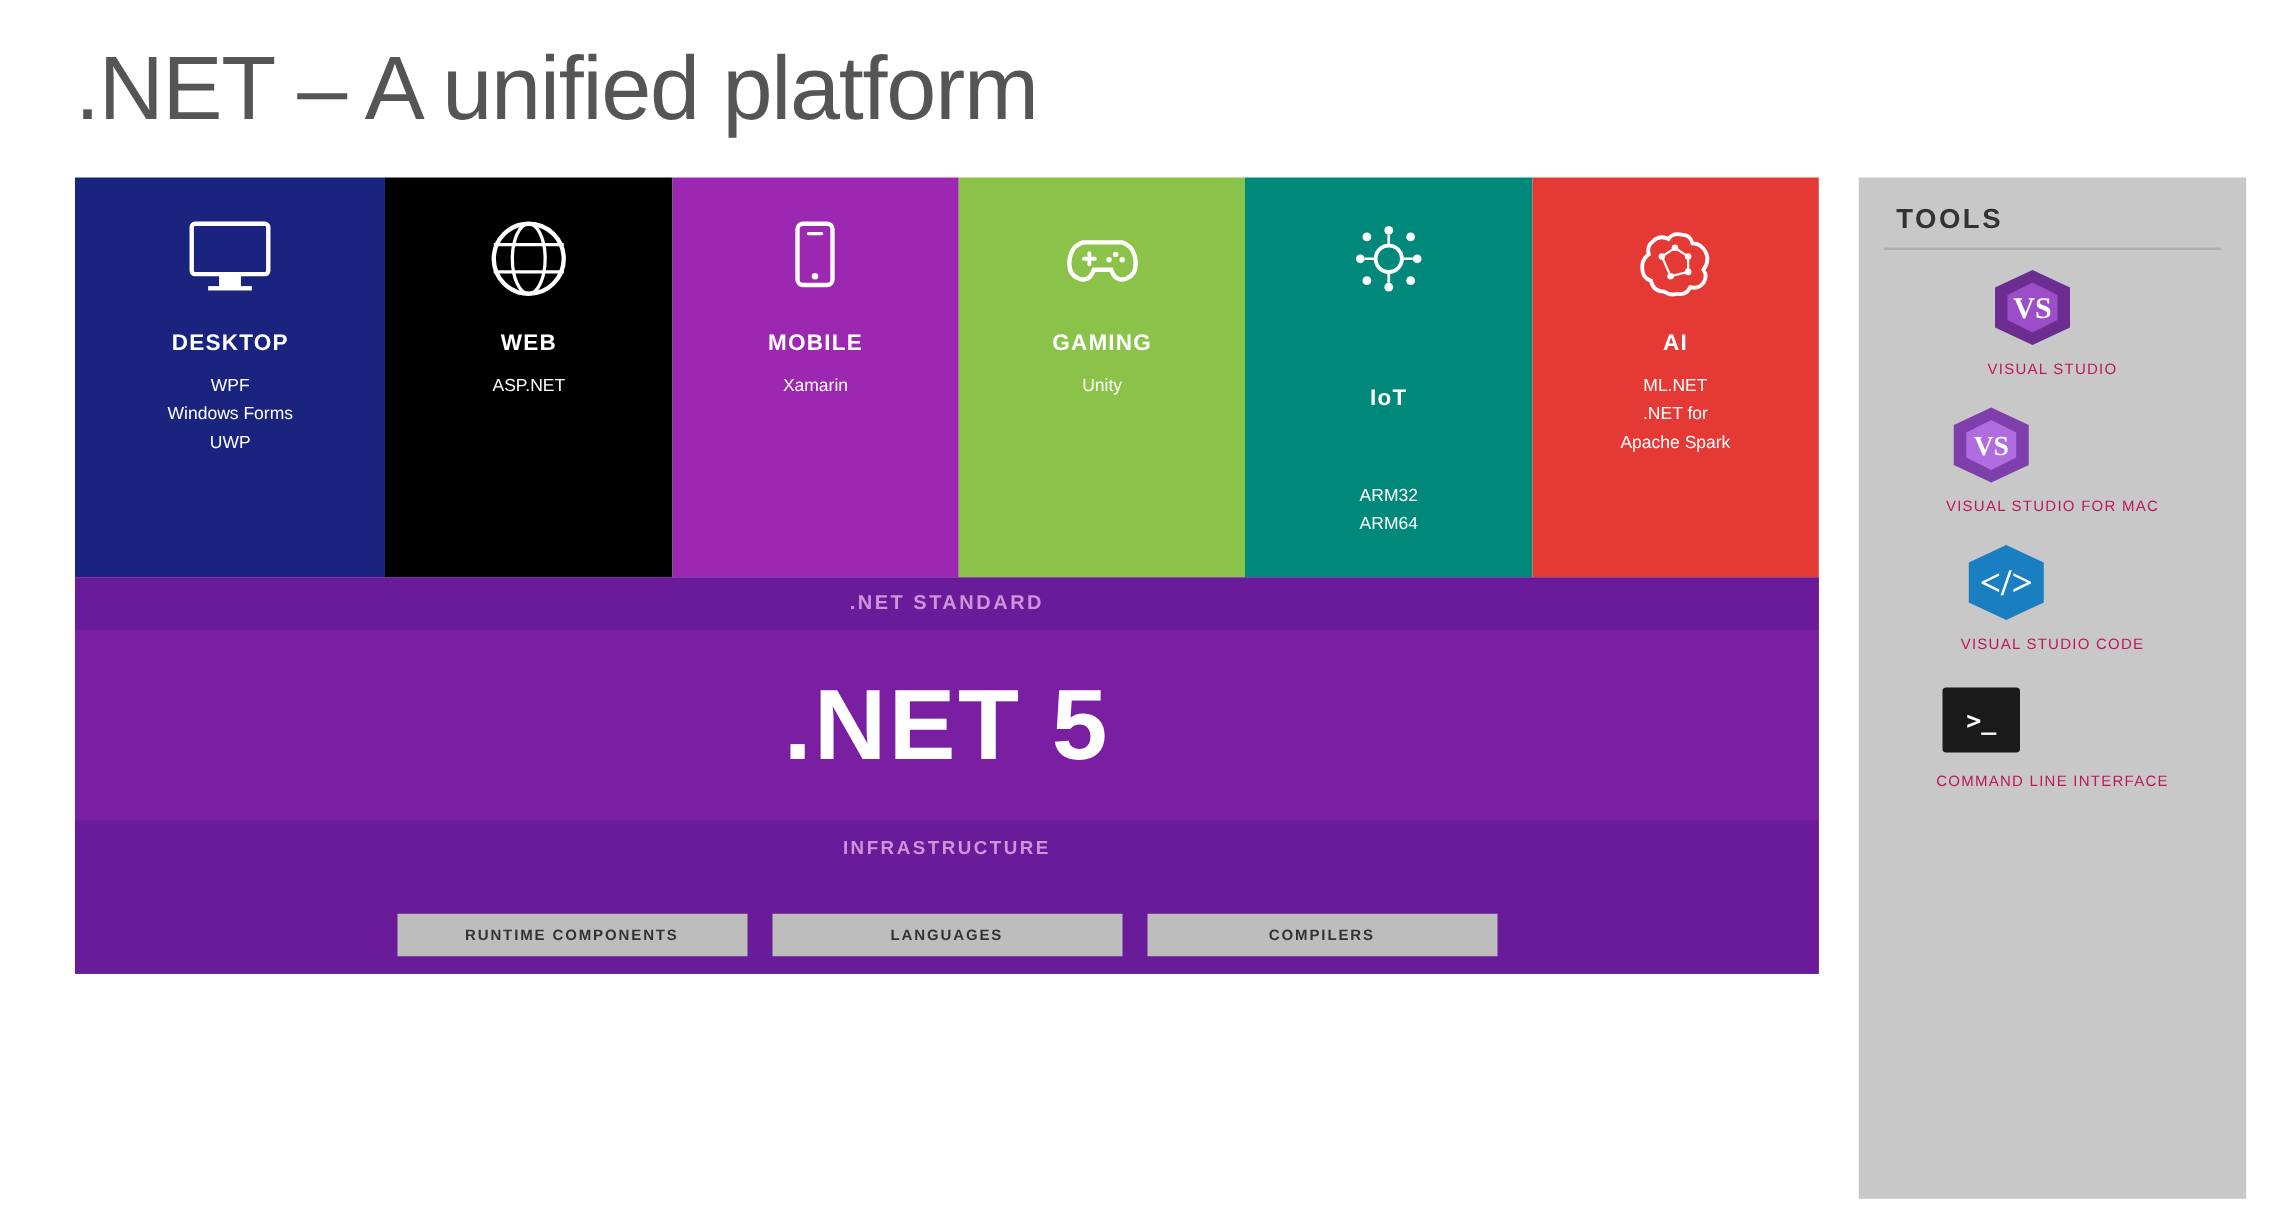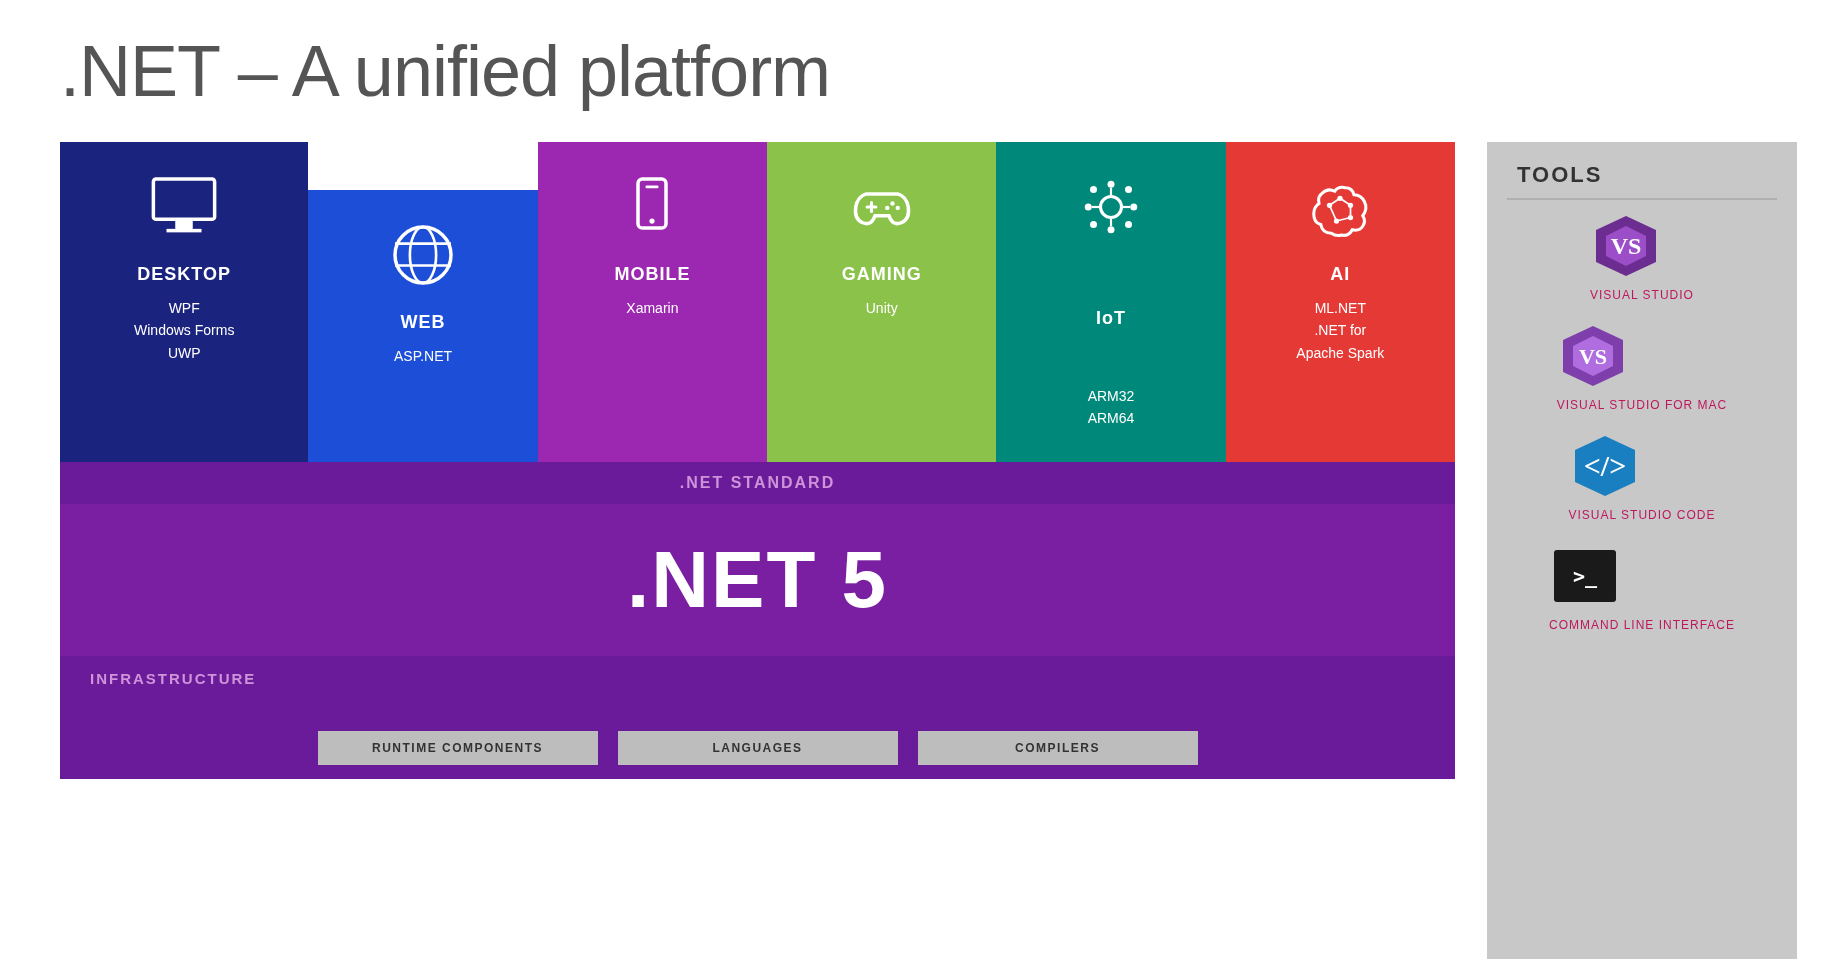--- a/index.html
+++ b/index.html
@@ -68,21 +68,21 @@
       margin-bottom: 12px;
     }
 
     .tile-subtitle {
       font-size: 14px;
       text-align: center;
       line-height: 1.6;
     }
 
     .tile-desktop { background-color: #1a237e; flex: 1.3; }
-    .tile-web { background-color: #1d4ed8; flex: 1.2; margin-top: 48px; }
+    .tile-web { background-color: #000000; flex: 1.2; }
     .tile-cloud { background-color: #00bcd4; flex: 1.2; }
     .tile-mobile { background-color: #9c27b0; flex: 1.2; }
     .tile-gaming { background-color: #8bc34a; flex: 1.2; }
     .tile-iot { background-color: #00897b; flex: 1.2; gap: 44px; }
     .tile-ai { background-color: #e53935; flex: 1.2; }
 
     
     .bottom-section {
       display: flex;
       flex-direction: column;
@@ -112,21 +112,21 @@
       font-weight: 700;
       letter-spacing: 2px;
     }
 
     .infrastructure-section {
       background-color: #6a1b9a;
       padding: 14px 30px;
     }
 
     .infrastructure-title {
-      text-align: left;
+      text-align: center;
       color: #ce93d8;
       font-size: 15px;
       font-weight: 600;
       letter-spacing: 2px;
       margin-bottom: 12px;
     }
 
     .infra-buttons {
       display: flex;
       gap: 20px;

